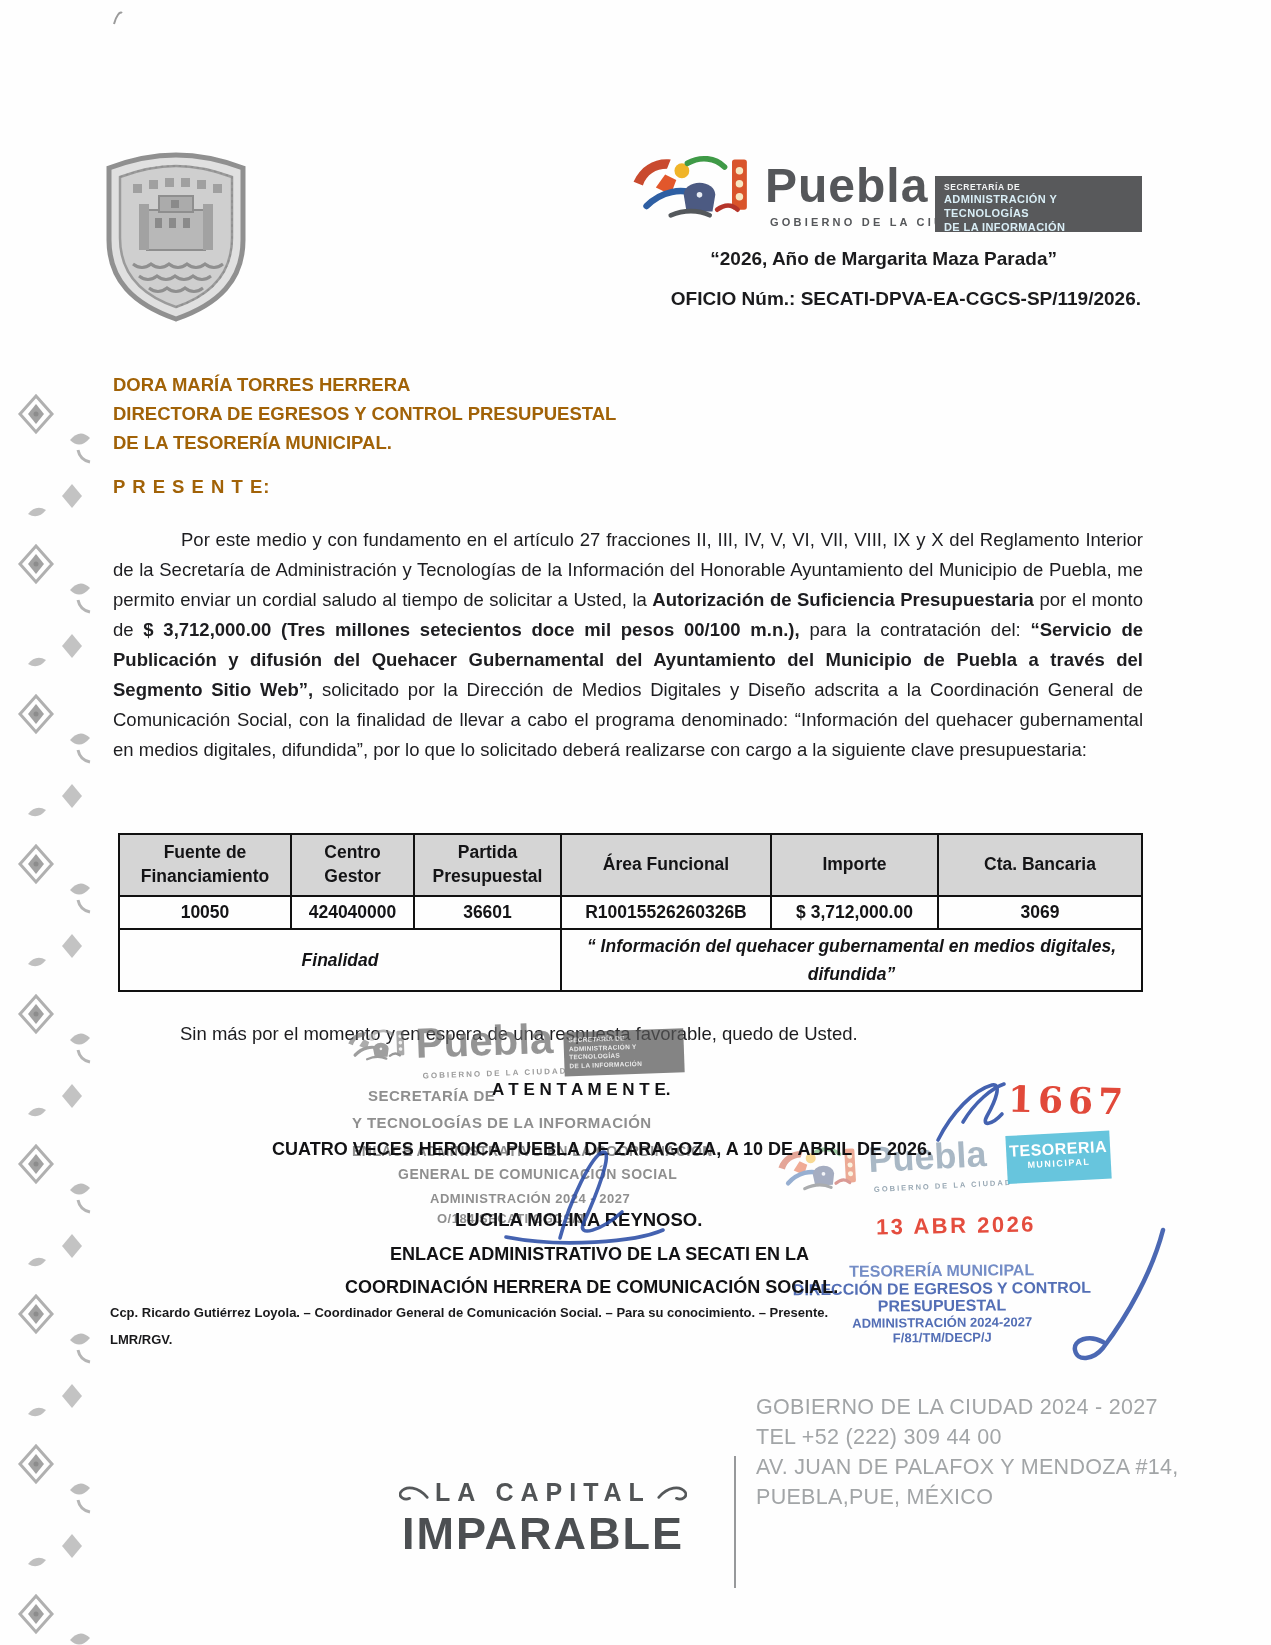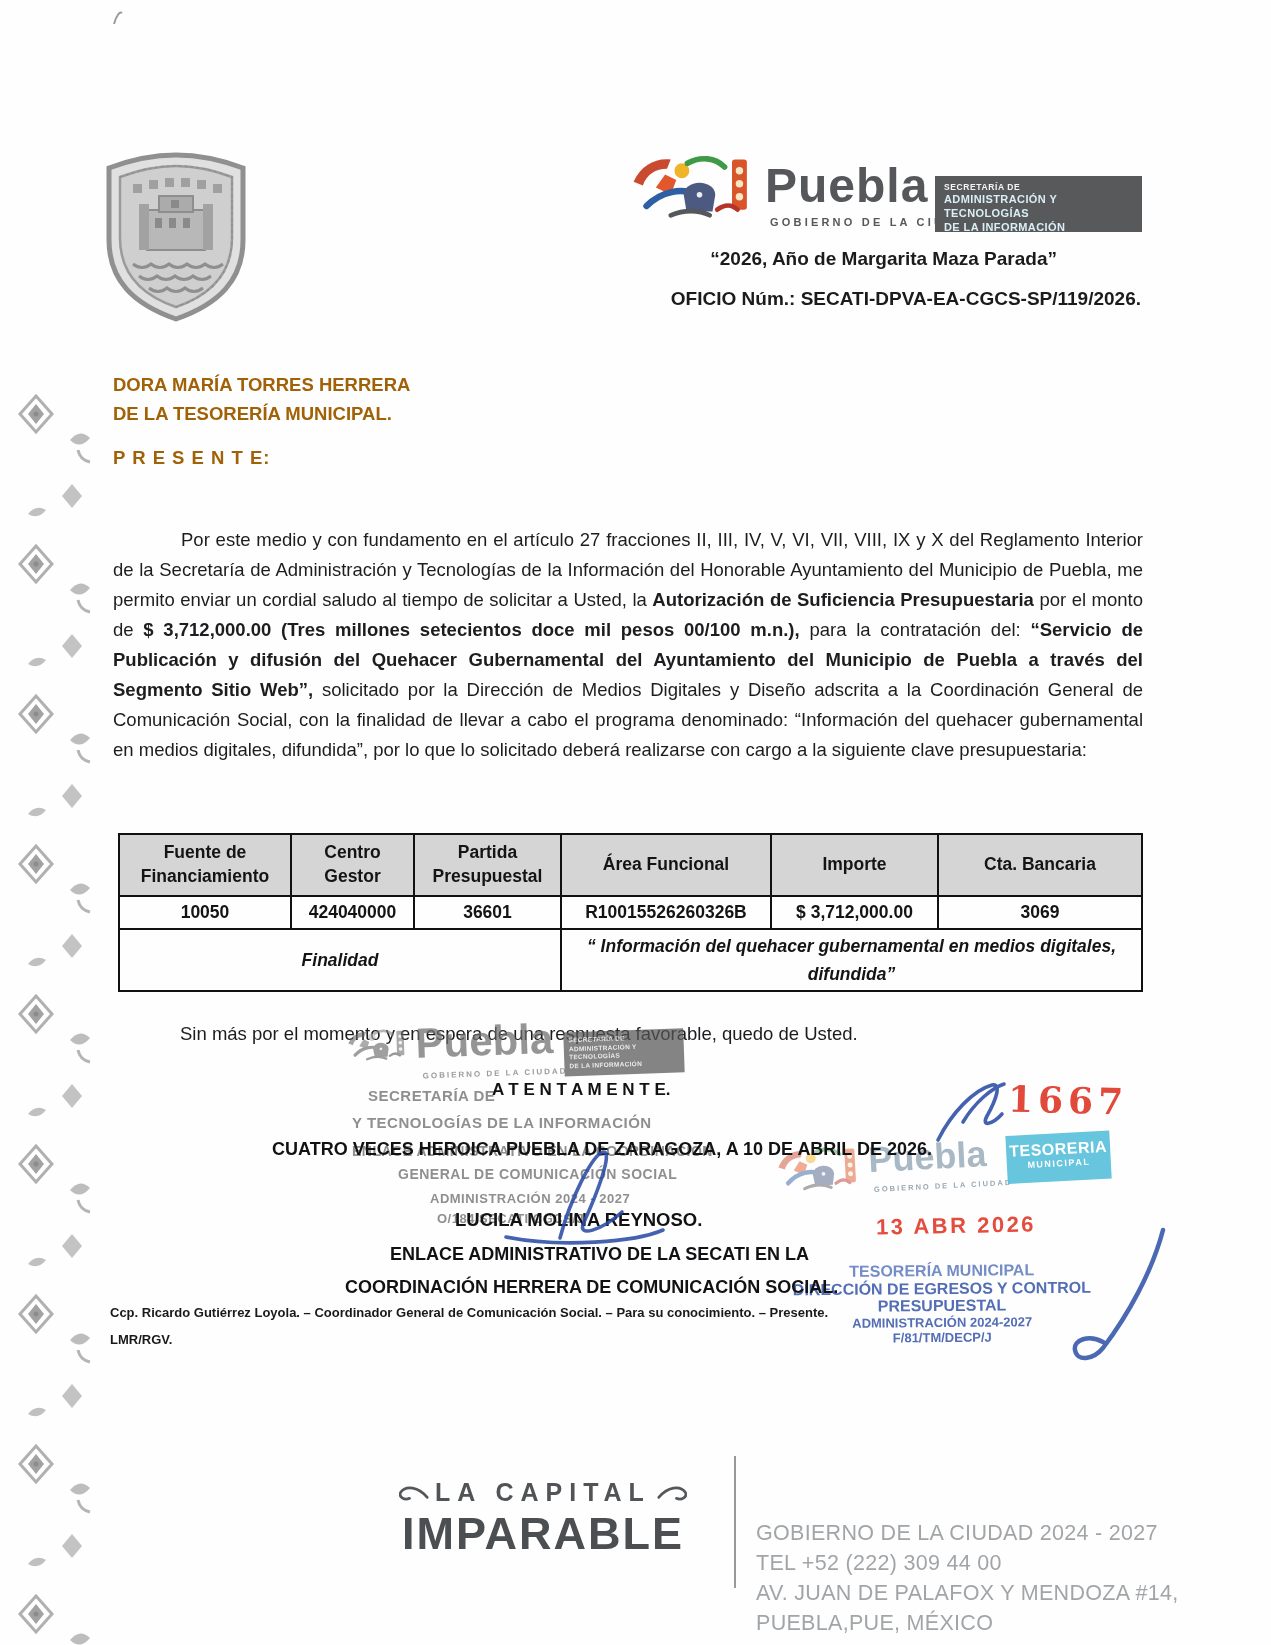--- a/index.html
+++ b/index.html
@@ -168,20 +168,21 @@
       <div class="s2">ADMINISTRACIÓN Y TECNOLOGÍAS</div>
       <div class="s2">DE LA INFORMACIÓN</div>
     </div>
   </div>
 
   <div class="abs slogan" style="right:214px; top:248px;">“2026, Año de Margarita Maza Parada”</div>
   <div class="abs slogan" style="right:130px; top:288px;">OFICIO Núm.: SECATI-DPVA-EA-CGCS-SP/119/2026.</div>
 
   <div class="abs recipient" style="left:113px; top:370px;">
     <div>DORA MARÍA TORRES HERRERA</div>
+    <div>DIRECTORA DE EGRESOS Y CONTROL PRESUPUESTAL</div>
     <div>DE LA TESORERÍA MUNICIPAL.</div>
     <div class="present">P R E S E N T E:</div>
   </div>
 
   <p class="abs body-par" style="left:113px; top:525px; width:1030px;"><span>Por este medio y con fundamento en el artículo 27 fracciones II, III, IV, V, VI, VII, VIII, IX y X del Reglamento Interior de la Secretaría de Administración y Tecnologías de la Información del Honorable Ayuntamiento del Municipio de Puebla, me permito enviar un cordial saludo al tiempo de solicitar a Usted, la </span><span style="font-weight: bold;">Autorización de Suficiencia Presupuestaria</span><span> por el monto de </span><span style="font-weight: bold;">$ 3,712,000.00 (Tres millones setecientos doce mil pesos 00/100 m.n.),</span><span> para la contratación del: </span><span style="font-weight: bold;">“Servicio de Publicación y difusión del Quehacer Gubernamental del Ayuntamiento del Municipio de Puebla a través del Segmento Sitio Web”,</span><span> solicitado por la Dirección de Medios Digitales y Diseño adscrita a la Coordinación General de Comunicación Social, con la finalidad de llevar a cabo el programa denominado: “Información del quehacer gubernamental en medios digitales, difundida”, por lo que lo solicitado deberá realizarse con cargo a la siguiente clave presupuestaria:</span></p>
 
   <table class="abs doc-table" style="left:118px; top:833px;">
     <colgroup>
       <col style="width:172px">
         <col style="width:123px">
@@ -275,21 +276,21 @@
       </svg>
       <span>LA CAPITAL</span>
       <svg width="30" height="20" viewBox="0 0 34 22" style="transform:scaleX(-1);">
         <path d="M32 16 C22 4 8 2 2 10 C-1 15 6 20 12 17" stroke="#55585a" stroke-width="3" fill="none" stroke-linecap="round"></path>
       </svg>
     </div>
     <div class="bf-bottom">IMPARABLE</div>
   </div>
 
   <div class="abs vdiv" style="left:734px; top:1456px; height:132px;"></div>
-  <div class="abs addr" style="left:756px; top:1518px;">
+  <div class="abs addr" style="left:756px; top:1392px;">
     <div>GOBIERNO DE LA CIUDAD 2024 - 2027</div>
     <div>TEL +52 (222) 309 44 00</div>
     <div>AV. JUAN DE PALAFOX Y MENDOZA #14,</div>
     <div>PUEBLA,PUE, MÉXICO</div>
   </div>
 
   <svg class="abs" style="left:0; top:0; z-index:6; pointer-events:none;" width="1271" height="1645">
     <g fill="none" stroke="#2b4da6" stroke-width="3.6" stroke-linecap="round" opacity=".88">
       <path d="M560 1238 C570 1200 592 1155 603 1152 C614 1150 596 1196 584 1222 C576 1239 602 1230 622 1212"></path>
       <path d="M506 1237 C560 1248 636 1242 663 1230"></path>

